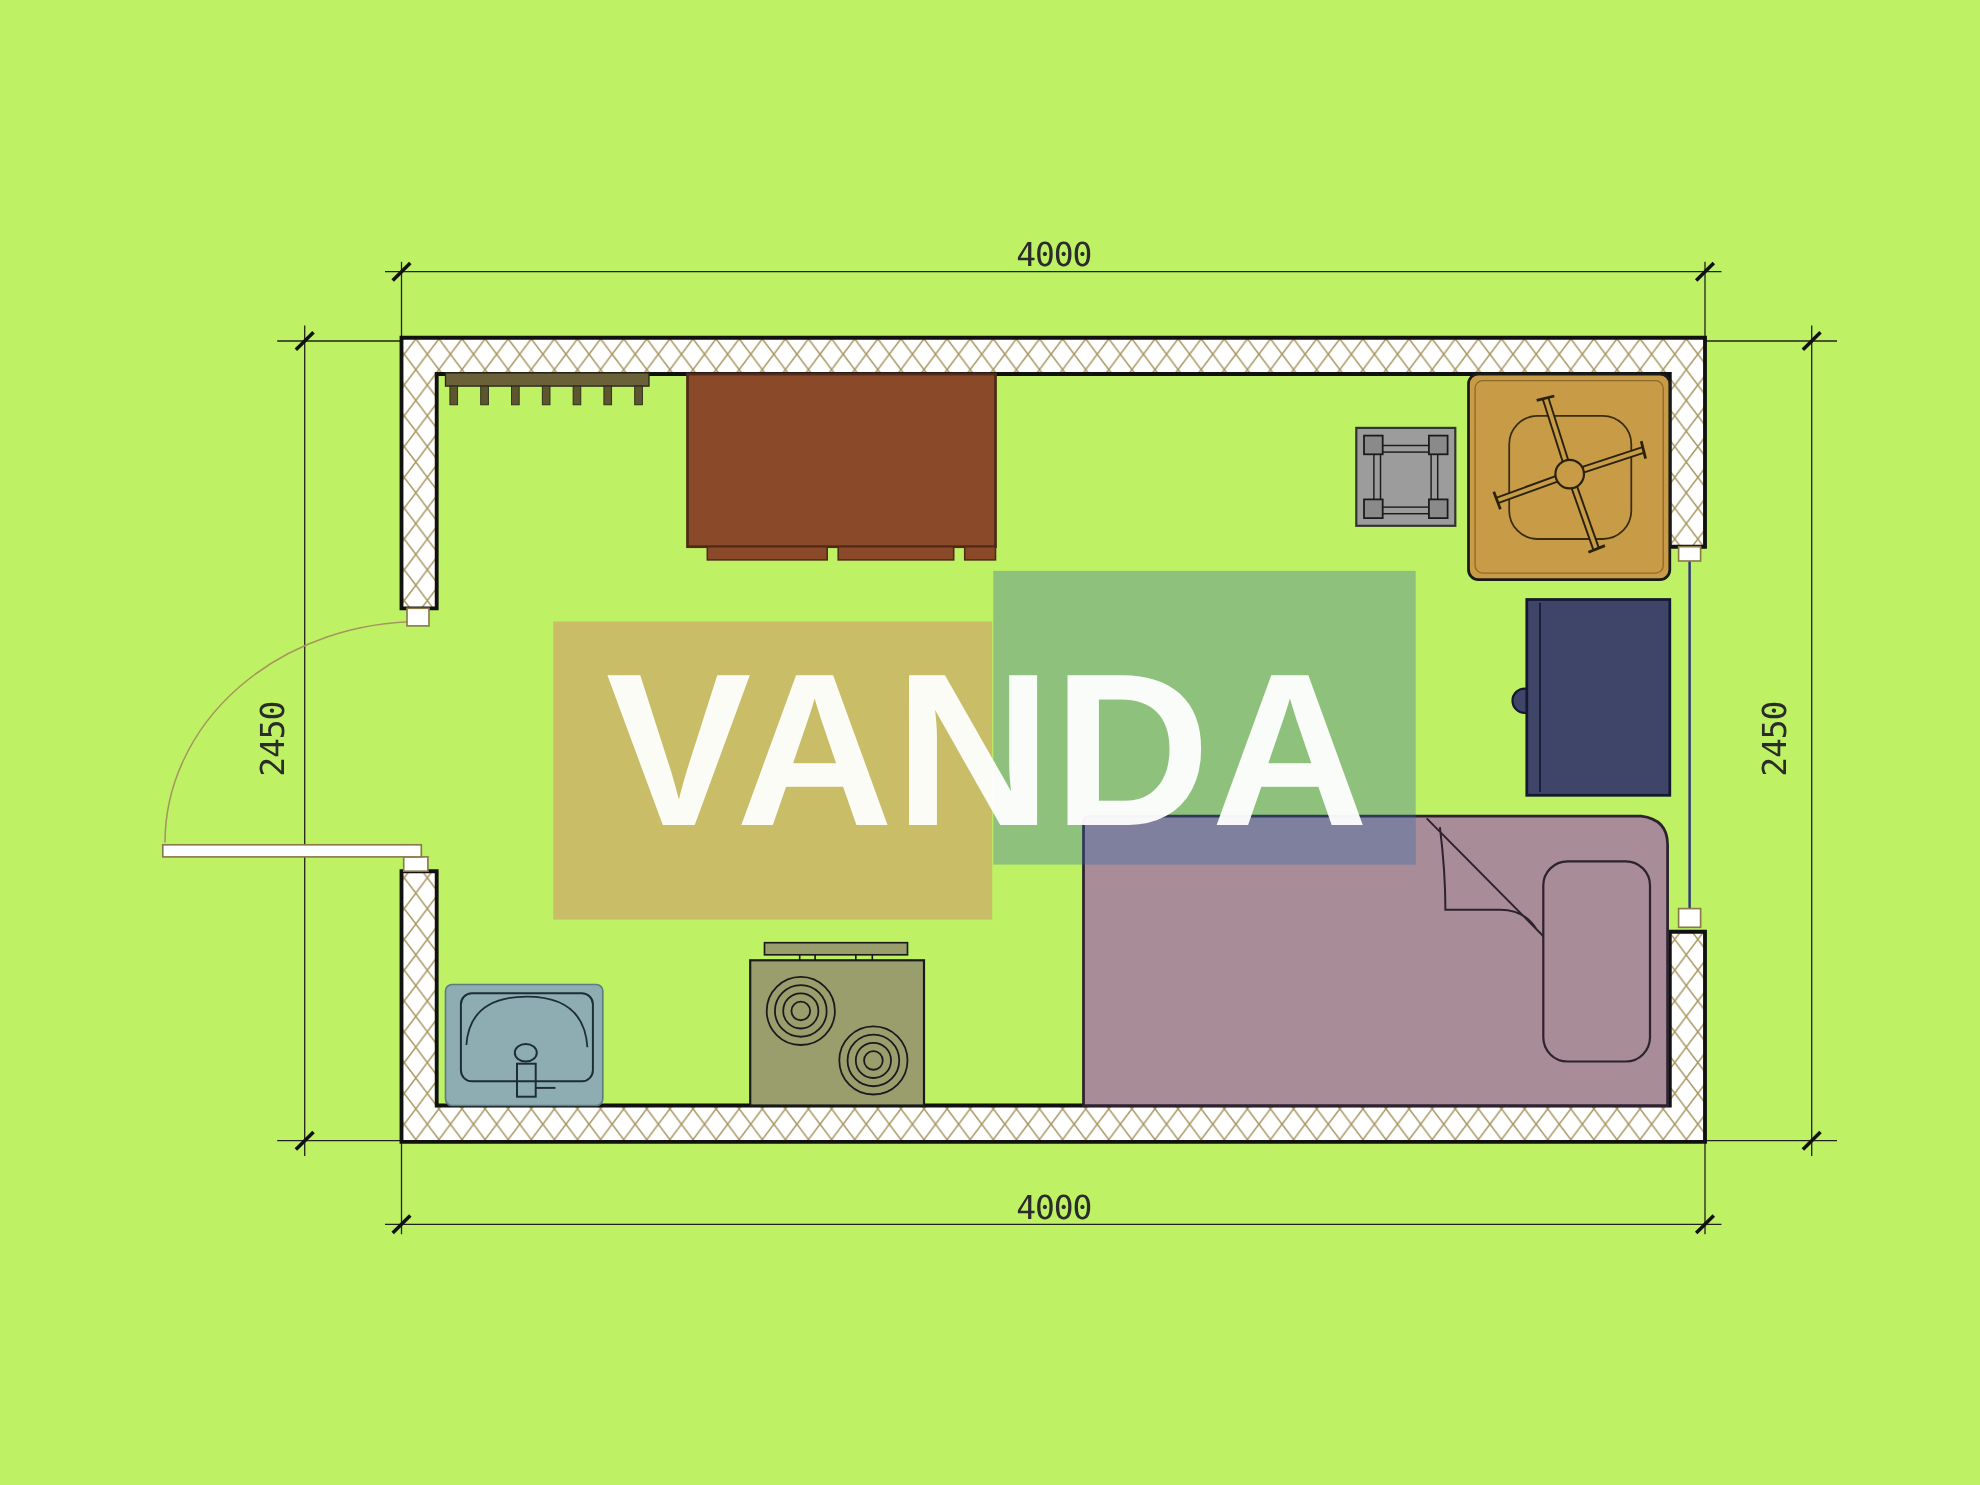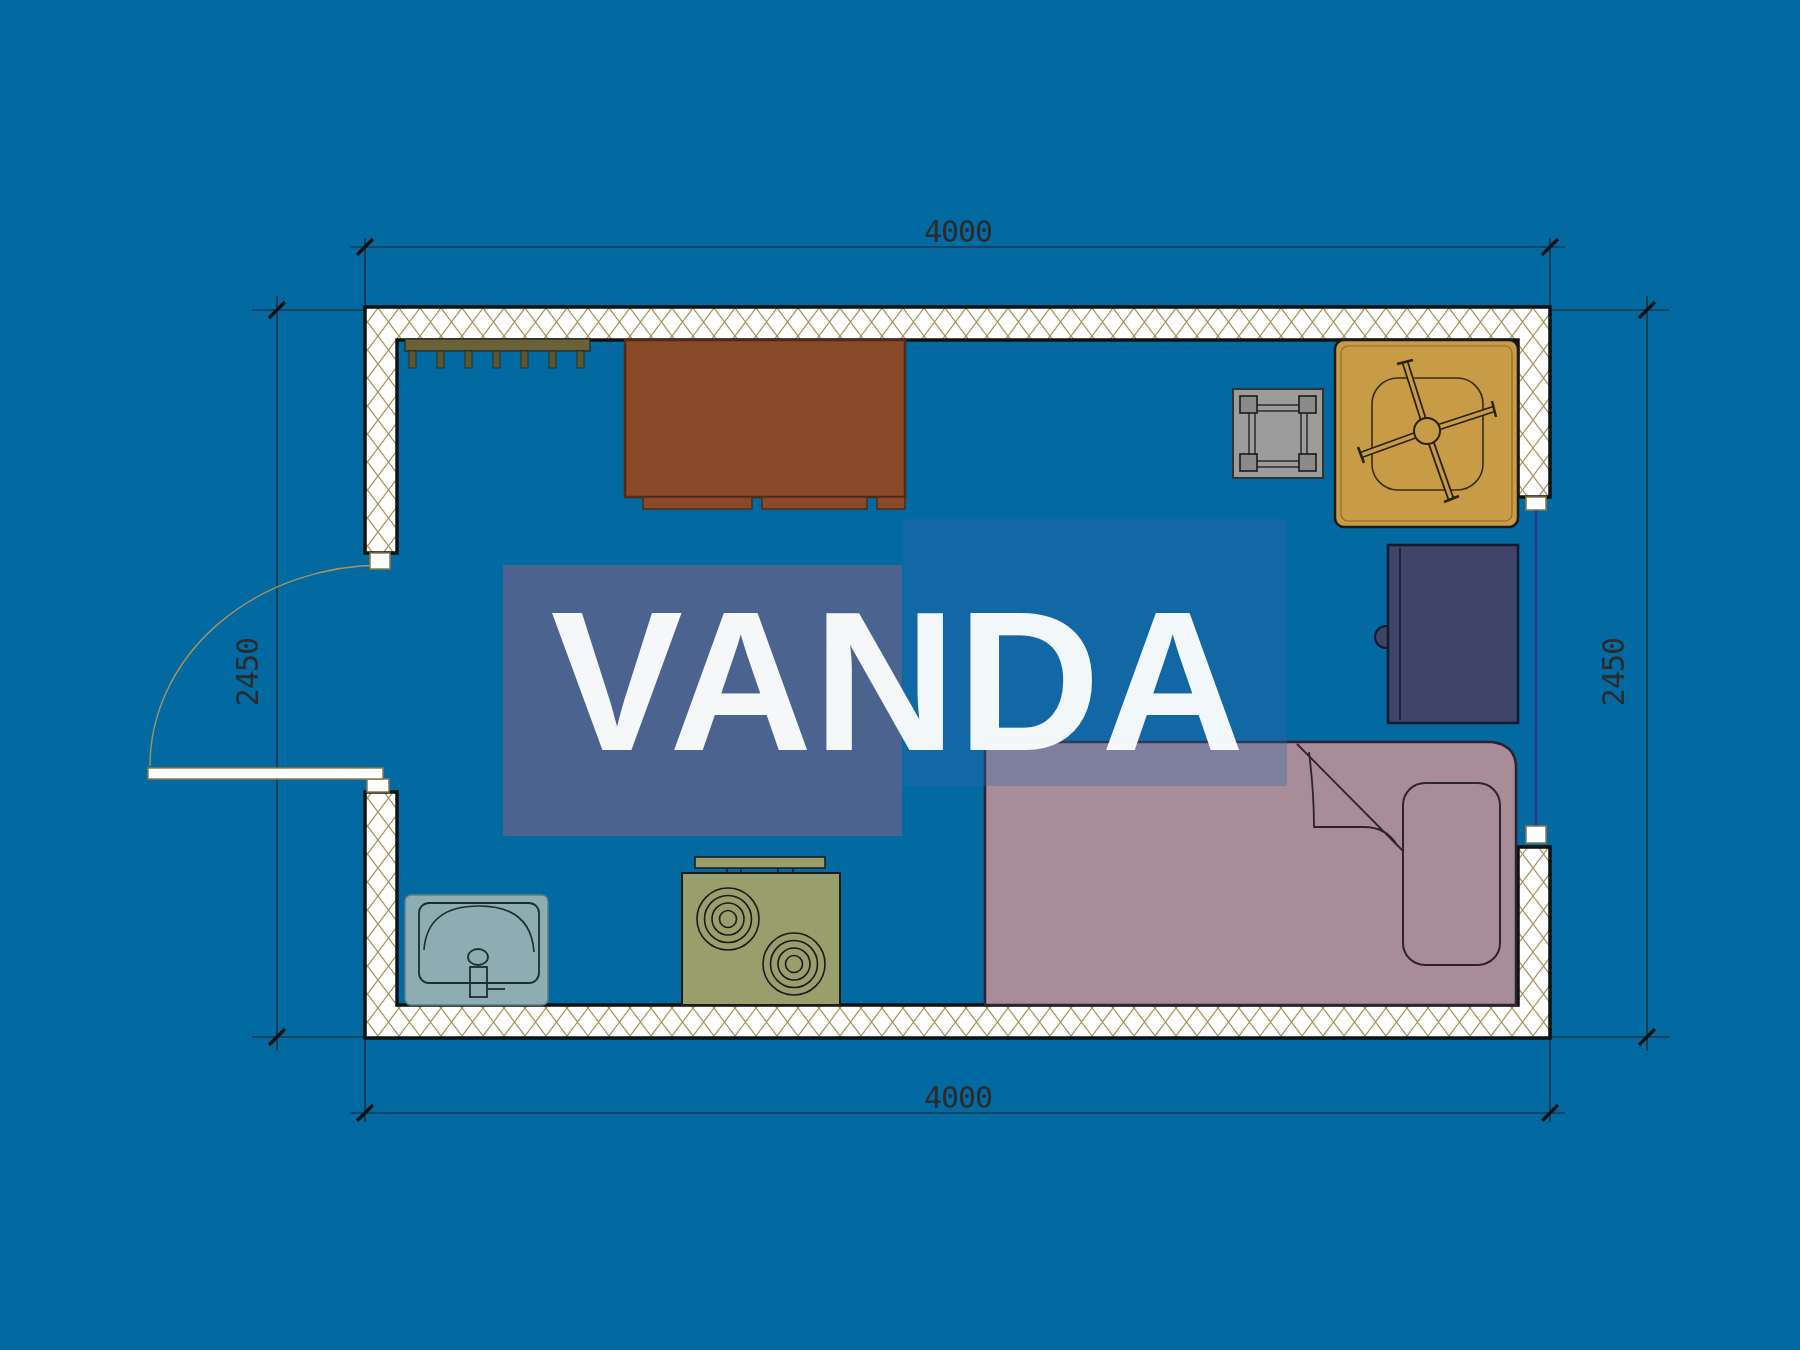--- a/index.html
+++ b/index.html
@@ -1,17 +1,17 @@
 <!DOCTYPE html>
 <html><head>
 <meta charset="utf-8">
 <style>
   html, body { margin: 0; padding: 0; background: #ffffff; }
   body { width: 1800px; height: 1350px; position: relative; font-family: "Liberation Sans", sans-serif; }
-  .canvas { position: absolute; inset: 0; background: #0369a1; overflow: hidden; }
+  .canvas { position: absolute; inset: 0; background: #bef264; overflow: hidden; }
   svg { position: absolute; left: 0; top: 0; }
   text.dim {
     font-family: "DejaVu Sans Mono", monospace;
     font-size: 30px;
     letter-spacing: -1px;
     fill: #2b2b2b;
   }
   text.wm {
     font-family: "Liberation Sans", sans-serif;
     font-weight: 800;

